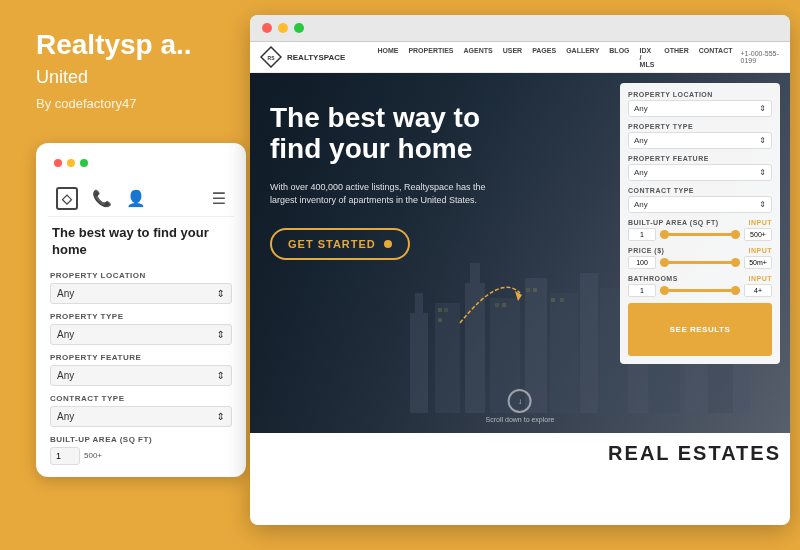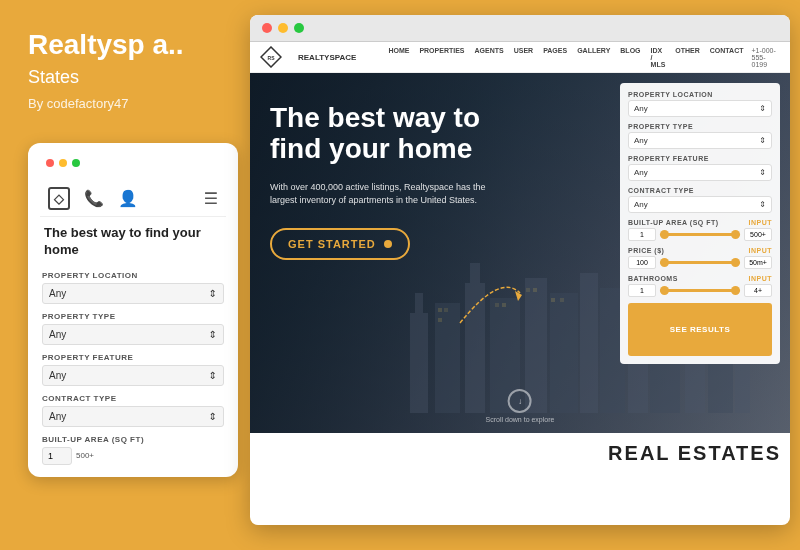--- a/index.html
+++ b/index.html
@@ -7,21 +7,21 @@
       width: 800px;
       height: 550px;
       overflow: hidden;
       font-family: 'Arial', sans-serif;
       background: #e8a93c;
     }
 
     
     .left-panel {
       position: absolute;
-      left: 8px; top: 0;
+      left: 16px; top: 0;
       width: 245px;
       height: 550px;
       background: #e8a93c;
       padding: 30px 20px;
     }
 
     .theme-title {
       font-size: 28px;
       font-weight: 900;
       color: #fff;
@@ -198,21 +198,21 @@
       font-size: 7px;
       color: #333;
       border-bottom: 1px solid #eee;
       position: relative;
       z-index: 10;
     }
 
     .website-logo-area {
       display: flex;
       align-items: center;
-      gap: 16px;
+      gap: 5px;
       font-size: 8px;
       font-weight: 700;
       color: #333;
       margin-right: 24px;
     }
 
     .nav-items {
       display: flex;
       gap: 10px;
       font-size: 7px;
@@ -439,21 +439,21 @@
       width: 80px;
       height: 80px;
       z-index: 3;
     }
   </style>
 </head>
 <body>
 
 <div class="left-panel">
   <h1 class="theme-title">Realtysp a..</h1>
-  <p class="theme-subtitle">States</p>
+  <p class="theme-subtitle">United</p>
   <p class="theme-author">By codefactory47</p>
 
   <div class="mobile-mockup">
     <div class="mobile-dots">
       <div class="mobile-dot"></div>
       <div class="mobile-dot"></div>
       <div class="mobile-dot"></div>
     </div>
 
     <div class="mobile-nav">

